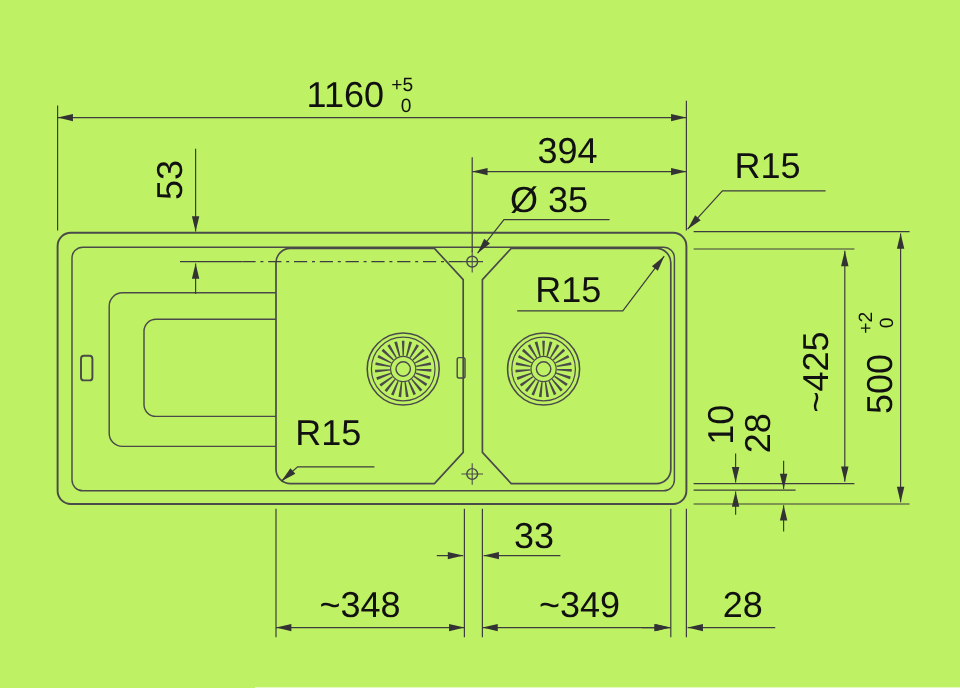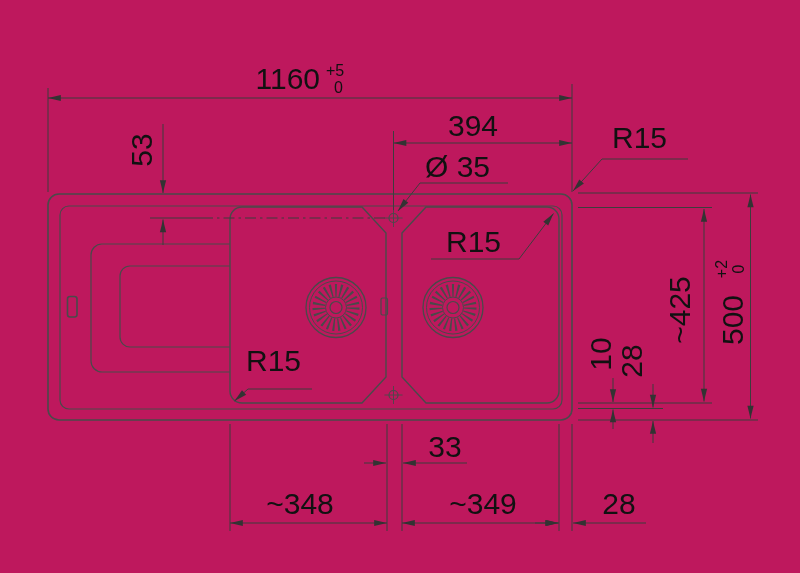--- a/index.html
+++ b/index.html
@@ -1,16 +1,16 @@
 <!DOCTYPE html>
 <html><head>
 <meta charset="utf-8">
 <style>
   html,body{margin:0;padding:0;background:#ffffff;}
-  .canvas{position:relative;width:800px;height:573px;background:#be185d;overflow:hidden;
+  .canvas{position:relative;width:800px;height:573px;background:#bef264;overflow:hidden;
           font-family:"Liberation Sans", sans-serif;}
   svg{display:block;}
   .part{stroke:#4a4a4a;fill:none;}
   .dim{stroke:#3d3d3d;fill:none;stroke-width:1;}
   .dimtext{fill:#111111;font-size:30px;}
   .toltext{fill:#111111;font-size:16px;}
 </style>
 </head>
 <body>
 

